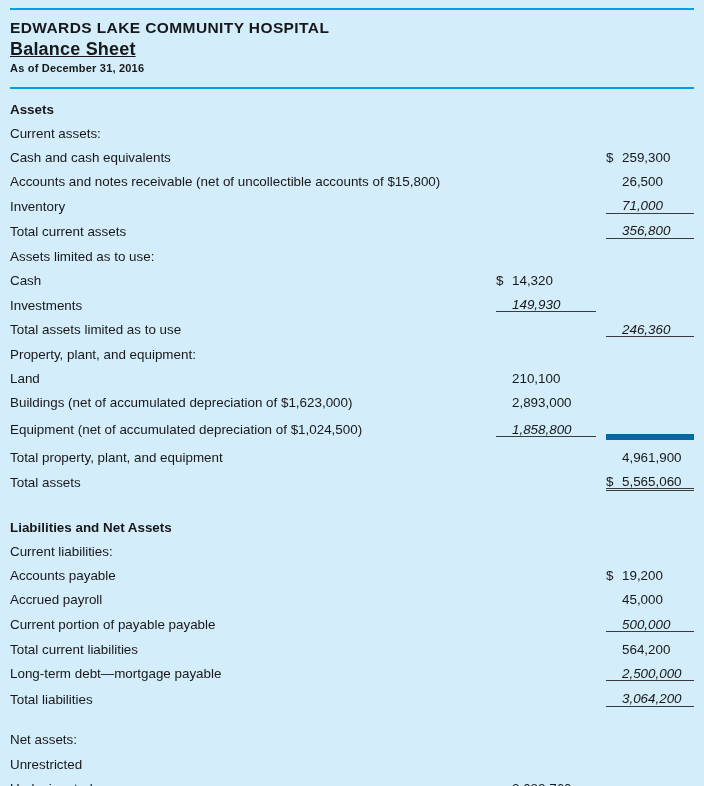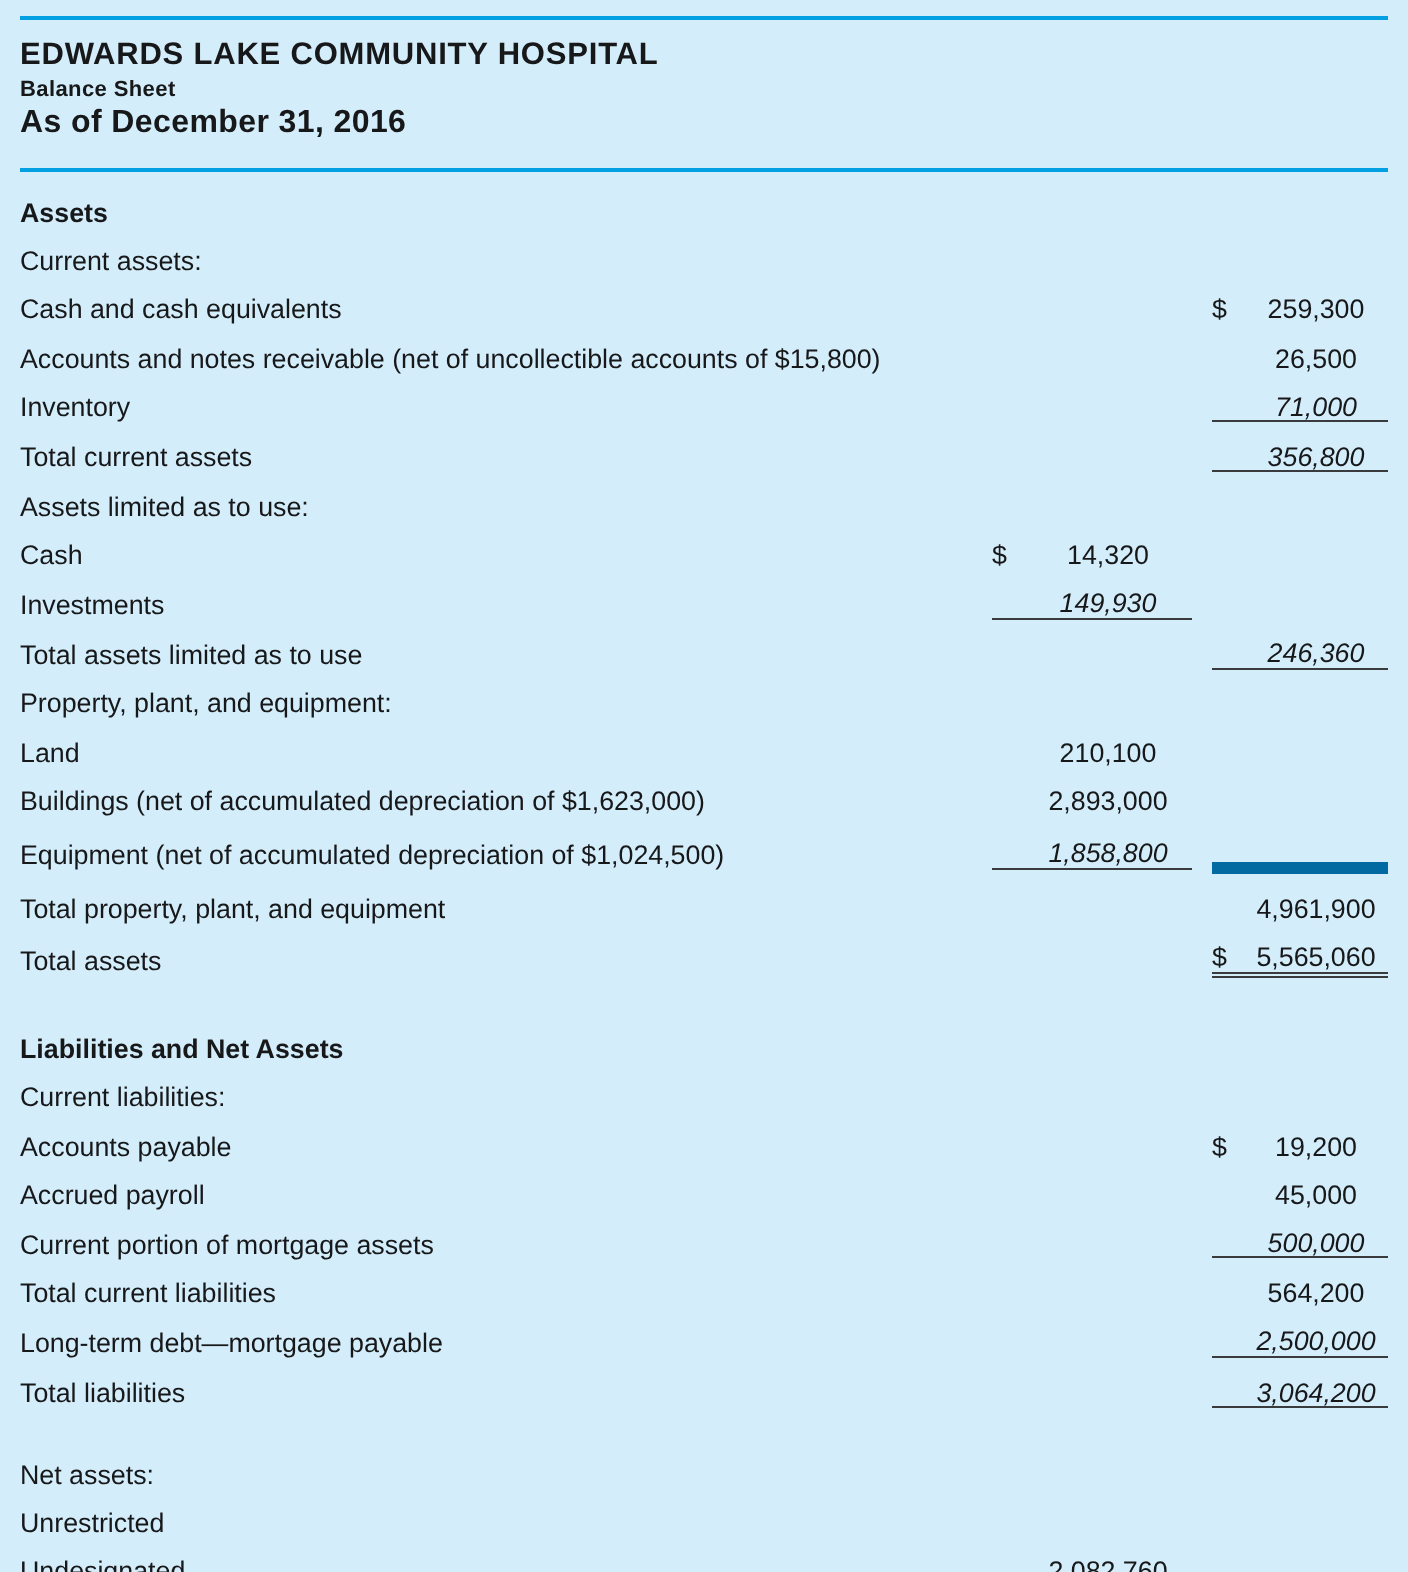--- a/index.html
+++ b/index.html
@@ -37,22 +37,22 @@
   .titles {
     text-align: left;
     padding: 8px 0 6px 0;
   }
   .title-line {
     font-weight: bold;
     line-height: 1.28;
     letter-spacing: 0.2px;
   }
   .title-org   { font-size: 15.5px; letter-spacing: 0.4px; }
-  .title-doc   { font-size: 11px; }
-  .title-date  { font-size: 16px; }
+  .title-doc   { font-size: 18px; text-decoration: underline; }
+  .title-date  { font-size: 11px; }
 
   
   table.stmt {
     width: 100%;
     border-collapse: collapse;
     font-size: 13.4px;
     table-layout: fixed;
   }
   table.stmt td {
     padding: 0;
@@ -64,21 +64,21 @@
 
   col.c-label { width: 486px; }
   col.c-sym1  { width: 16px;  }
   col.c-num1  { width: 84px;  }
   col.c-gap   { width: 10px;  }
   col.c-sym2  { width: 16px;  }
   col.c-num2  { width: 72px;  }
 
   td.label   { text-align: left; }
   td.sym     { text-align: left;  padding-left: 2px; }
-  td.num     { text-align: center; padding-right: 2px; }
+  td.num     { text-align: left; padding-right: 2px; }
   td.gap     { }
 
   
   .ind0 { padding-left: 2px;  }
   .ind1 { padding-left: 22px; }
   .ind2 { padding-left: 42px; }
 
   .bold { font-weight: bold; }
 
   
@@ -279,21 +279,21 @@
         </tr>
         <tr>
           <td class="label ind1">Accrued payroll</td>
           <td class="sym"></td>
           <td class="num"></td>
           <td class="gap"></td>
           <td class="sym"></td>
           <td class="num">45,000</td>
         </tr>
         <tr>
-          <td class="label ind1">Current portion of mortgage assets</td>
+          <td class="label ind1">Current portion of payable payable</td>
           <td class="sym"></td>
           <td class="num"></td>
           <td class="gap"></td>
           <td class="sym underline-pair"></td>
           <td class="num underline-pair">500,000</td>
         </tr>
         <tr>
           <td class="label ind2">Total current liabilities</td>
           <td class="sym"></td>
           <td class="num"></td>

